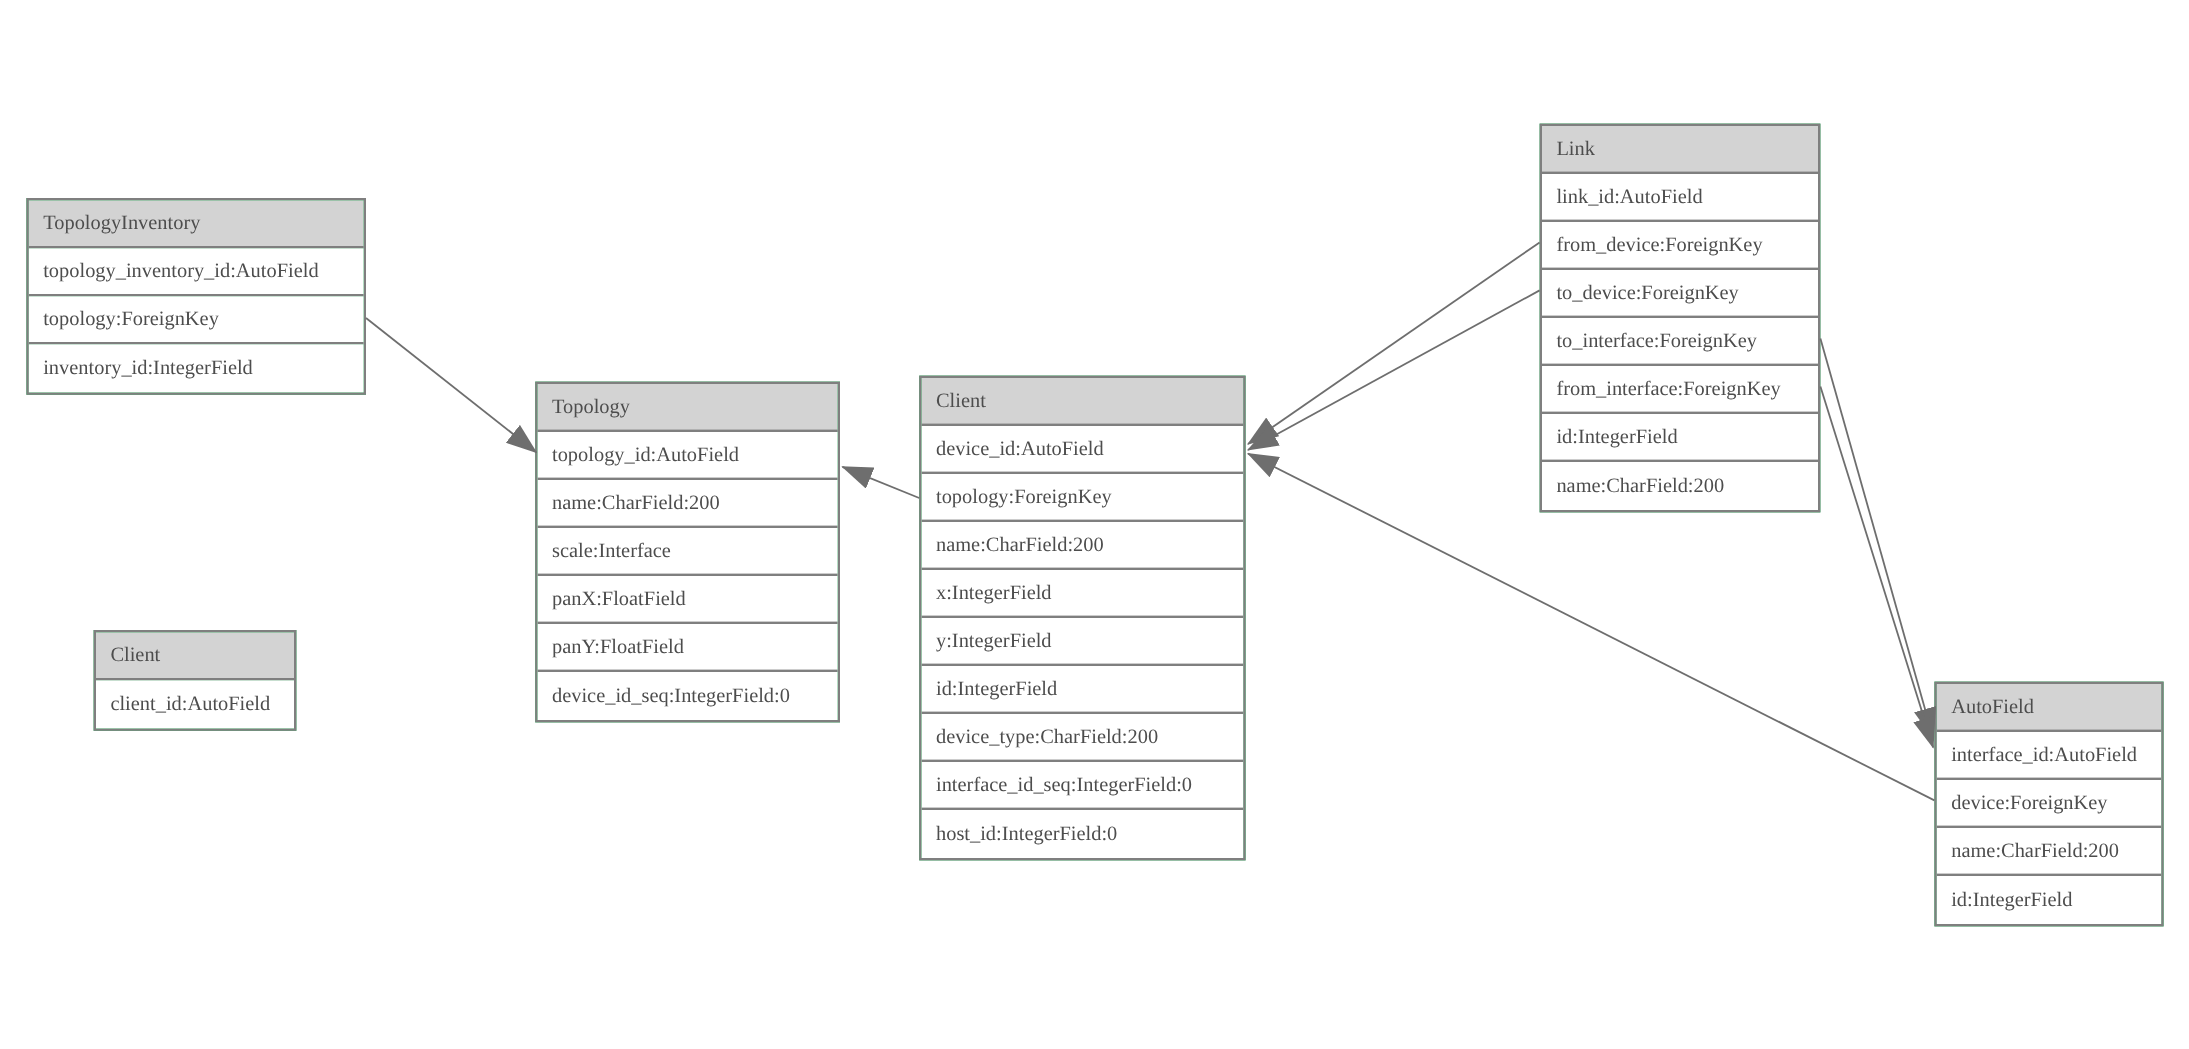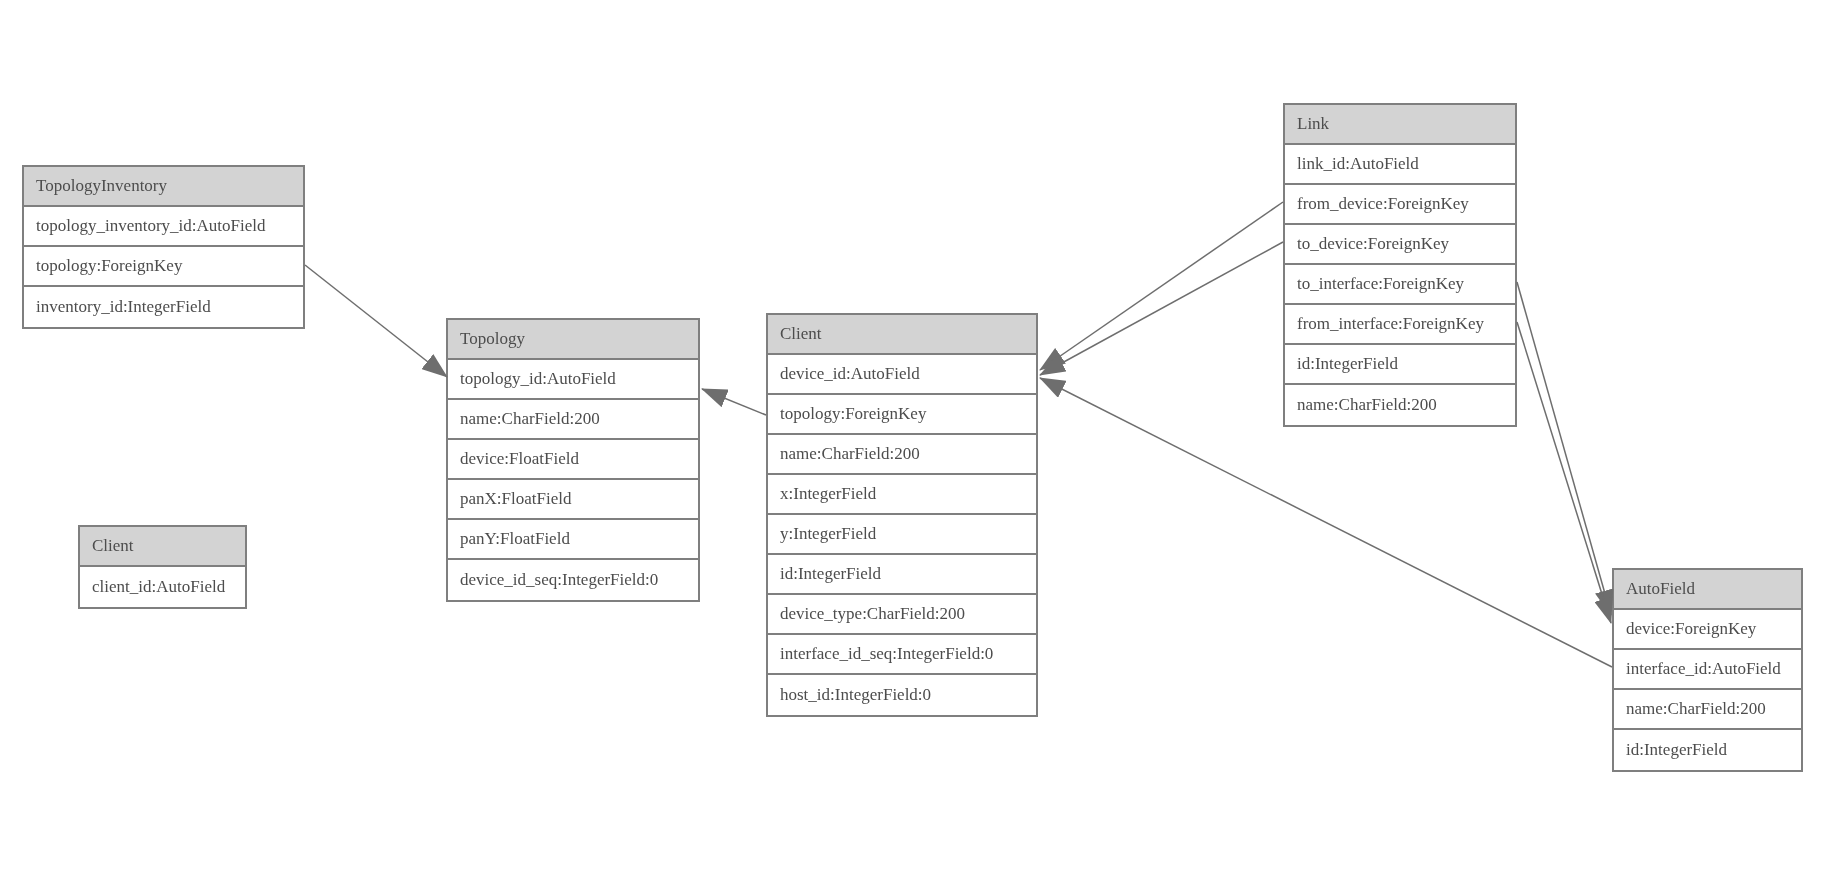--- a/index.html
+++ b/index.html
@@ -62,21 +62,21 @@
     <div class="entity" style="left: 22px; top: 165px; width: 283px; border-color: rgb(127, 127, 127);">
       <div class="entity-header" style="background: rgb(211, 211, 211); border-color: rgb(127, 127, 127); color: rgb(77, 77, 77);">TopologyInventory</div>
       <div class="entity-field" style="border-color: rgb(127, 127, 127); color: rgb(77, 77, 77);">topology_inventory_id:AutoField</div>
       <div class="entity-field" style="border-color: rgb(127, 127, 127); color: rgb(77, 77, 77);">topology:ForeignKey</div>
       <div class="entity-field" style="border-color: rgb(127, 127, 127); color: rgb(77, 77, 77);">inventory_id:IntegerField</div>
     </div>
     <div class="entity" style="left: 446px; top: 318px; width: 254px; border-color: rgb(127, 127, 127);">
       <div class="entity-header" style="background: rgb(211, 211, 211); border-color: rgb(127, 127, 127); color: rgb(77, 77, 77);">Topology</div>
       <div class="entity-field" style="border-color: rgb(127, 127, 127); color: rgb(77, 77, 77);">topology_id:AutoField</div>
       <div class="entity-field" style="border-color: rgb(127, 127, 127); color: rgb(77, 77, 77);">name:CharField:200</div>
-      <div class="entity-field" style="border-color: rgb(127, 127, 127); color: rgb(77, 77, 77);">device:FloatField</div>
+      <div class="entity-field" style="border-color: rgb(127, 127, 127); color: rgb(77, 77, 77);">scale:Interface</div>
       <div class="entity-field" style="border-color: rgb(127, 127, 127); color: rgb(77, 77, 77);">panX:FloatField</div>
       <div class="entity-field" style="border-color: rgb(127, 127, 127); color: rgb(77, 77, 77);">panY:FloatField</div>
       <div class="entity-field" style="border-color: rgb(127, 127, 127); color: rgb(77, 77, 77);">device_id_seq:IntegerField:0</div>
     </div>
     <div class="entity" style="left: 78px; top: 525px; width: 169px; border-color: rgb(127, 127, 127);">
       <div class="entity-header" style="background: rgb(211, 211, 211); border-color: rgb(127, 127, 127); color: rgb(77, 77, 77);">Client</div>
       <div class="entity-field" style="border-color: rgb(127, 127, 127); color: rgb(77, 77, 77);">client_id:AutoField</div>
     </div>
     <div class="entity" style="left: 766px; top: 313px; width: 272px; border-color: rgb(127, 127, 127);">
       <div class="entity-header" style="background: rgb(211, 211, 211); border-color: rgb(127, 127, 127); color: rgb(77, 77, 77);">Client</div>
@@ -95,22 +95,22 @@
       <div class="entity-field" style="border-color: rgb(127, 127, 127); color: rgb(77, 77, 77);">link_id:AutoField</div>
       <div class="entity-field" style="border-color: rgb(127, 127, 127); color: rgb(77, 77, 77);">from_device:ForeignKey</div>
       <div class="entity-field" style="border-color: rgb(127, 127, 127); color: rgb(77, 77, 77);">to_device:ForeignKey</div>
       <div class="entity-field" style="border-color: rgb(127, 127, 127); color: rgb(77, 77, 77);">to_interface:ForeignKey</div>
       <div class="entity-field" style="border-color: rgb(127, 127, 127); color: rgb(77, 77, 77);">from_interface:ForeignKey</div>
       <div class="entity-field" style="border-color: rgb(127, 127, 127); color: rgb(77, 77, 77);">id:IntegerField</div>
       <div class="entity-field" style="border-color: rgb(127, 127, 127); color: rgb(77, 77, 77);">name:CharField:200</div>
     </div>
     <div class="entity" style="left: 1612px; top: 568px; width: 191px; border-color: rgb(127, 127, 127);">
       <div class="entity-header" style="background: rgb(211, 211, 211); border-color: rgb(127, 127, 127); color: rgb(77, 77, 77);">AutoField</div>
+      <div class="entity-field" style="border-color: rgb(127, 127, 127); color: rgb(77, 77, 77);">interface_id:AutoField</div>
       <div class="entity-field" style="border-color: rgb(127, 127, 127); color: rgb(77, 77, 77);">device:ForeignKey</div>
-      <div class="entity-field" style="border-color: rgb(127, 127, 127); color: rgb(77, 77, 77);">interface_id:AutoField</div>
       <div class="entity-field" style="border-color: rgb(127, 127, 127); color: rgb(77, 77, 77);">name:CharField:200</div>
       <div class="entity-field" style="border-color: rgb(127, 127, 127); color: rgb(77, 77, 77);">id:IntegerField</div>
     </div>
     <svg id="edges" width="1824" height="874">
       <defs>
         <marker id="arrowhead" viewBox="0 0 26 19" refX="25" refY="9.5" markerWidth="26" markerHeight="19" markerUnits="userSpaceOnUse" orient="auto">
           <path d="M0,0 L26,9.5 L0,19 z" fill="#6e6e6e"></path>
         </marker>
       </defs>
       <line x1="305" y1="265" x2="447" y2="377" stroke="#6e6e6e" stroke-width="1.5" marker-end="url(#arrowhead)"></line>

